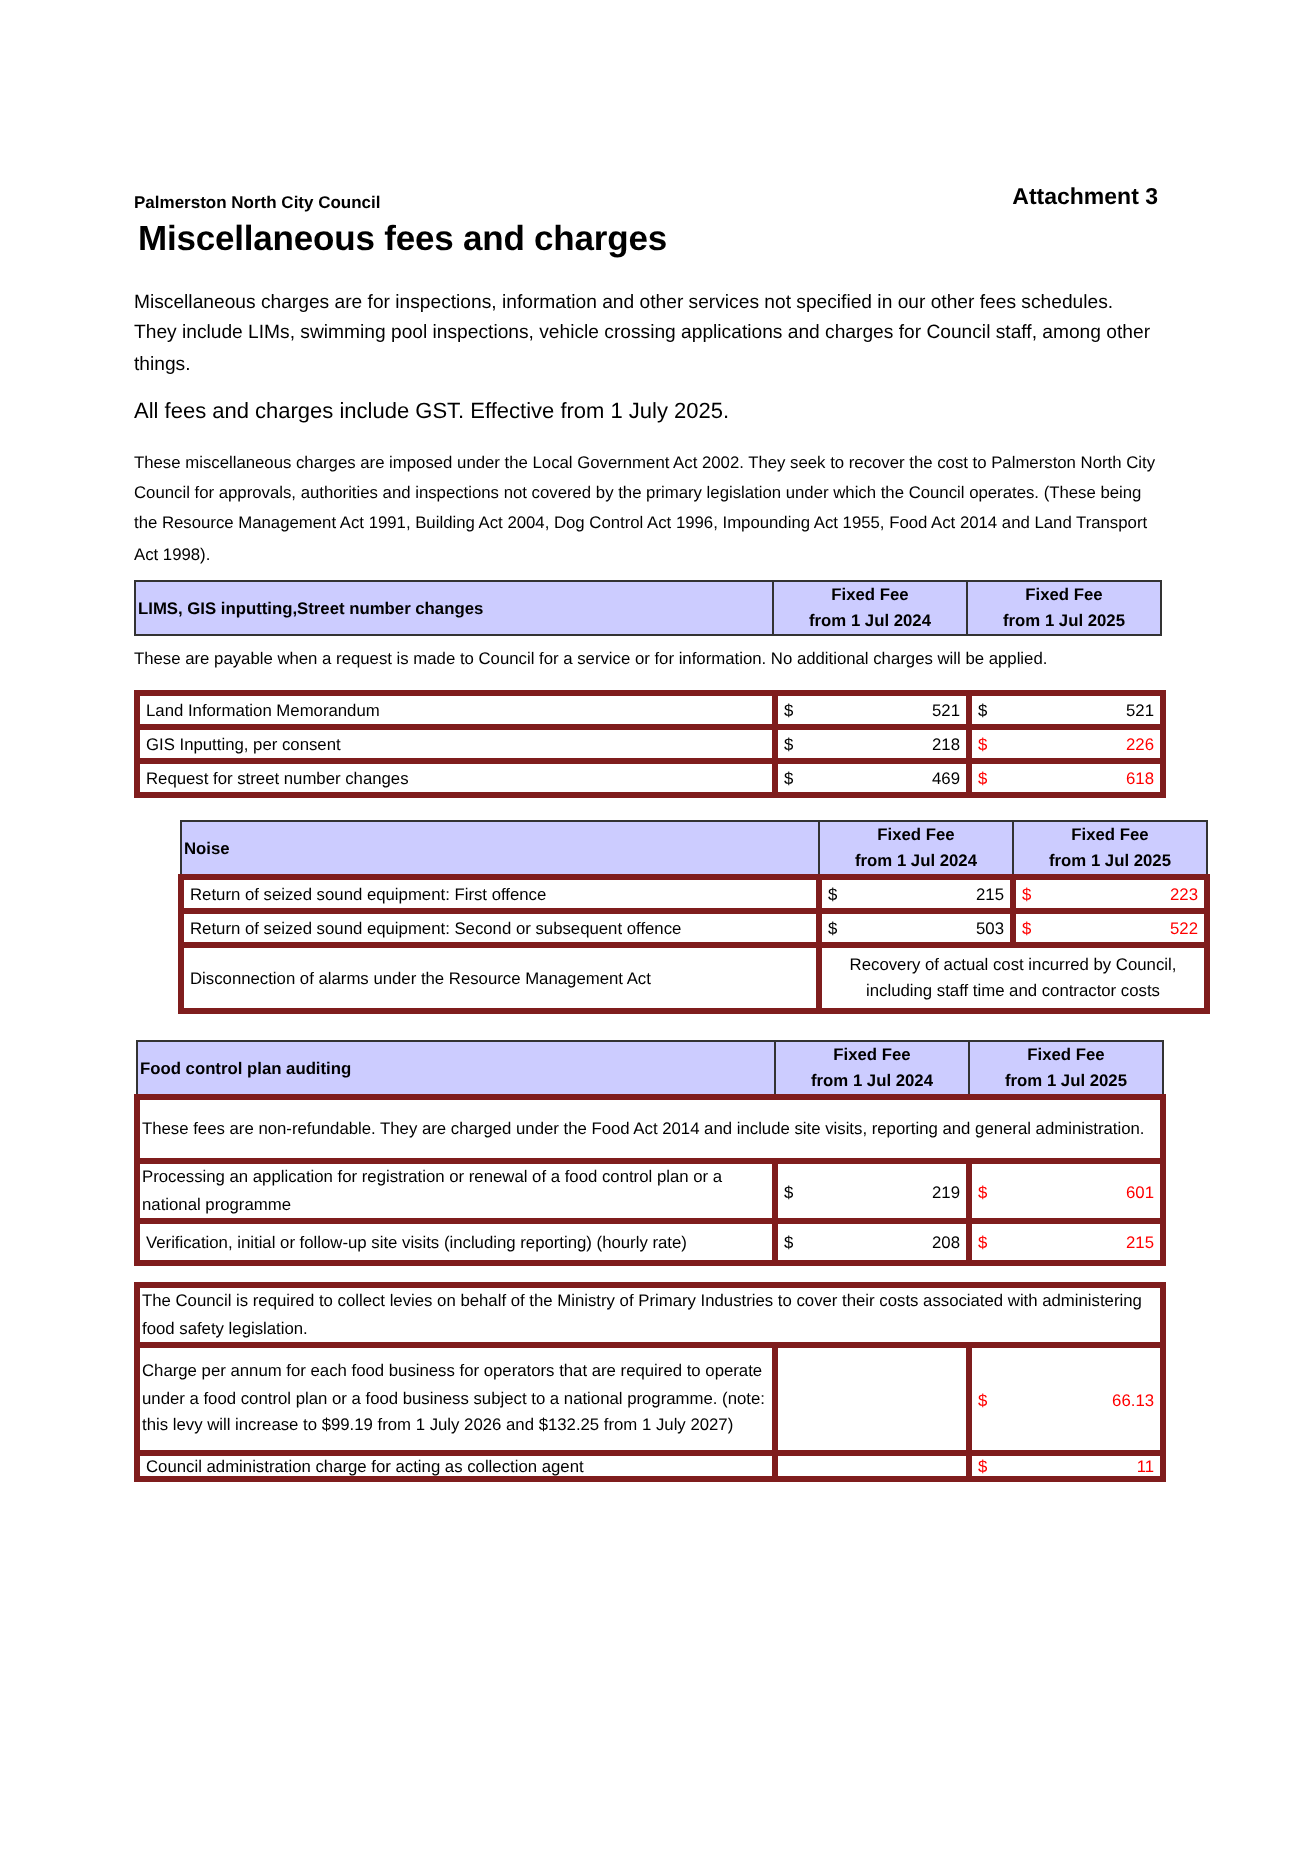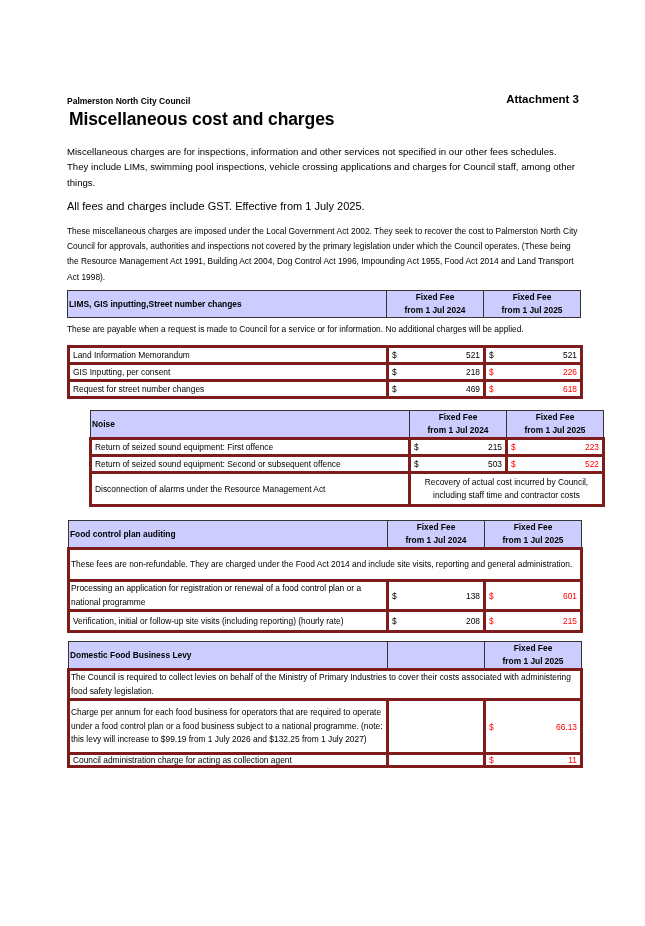--- a/index.html
+++ b/index.html
@@ -30,21 +30,21 @@
   .note { position: absolute; left: 0; font-size: 8.4px; }
   .center { text-align: center; line-height: 13.5px; }
   .wrap { line-height: 13.5px; padding-left: 1px; }
 </style>
 </head>
 <body>
 
 <div class="page">
   <div class="org">Palmerston North City Council</div>
   <div class="attach">Attachment 3</div>
-  <div class="title">Miscellaneous cost and charges</div>
+  <div class="title">Miscellaneous fees and charges</div>
   <div class="intro">Miscellaneous charges are for inspections, information and other services not specified in our other fees schedules. They include LIMs, swimming pool inspections, vehicle crossing applications and charges for Council staff, among other things.</div>
   <div class="gst">All fees and charges include GST. Effective from 1 July 2025.</div>
   <div class="acts">These miscellaneous charges are imposed under the Local Government Act 2002. They seek to recover the cost to Palmerston North City Council for approvals, authorities and inspections not covered by the primary legislation under which the Council operates. (These being the Resource Management Act 1991, Building Act 2004, Dog Control Act 1996, Impounding Act 1955, Food Act 2014 and Land Transport Act 1998).</div>
 
   <table style="top:290px;">
     <colgroup>
         <col class="c1">
         <col class="c2">
         <col class="c3">
       </colgroup>
@@ -175,21 +175,21 @@
       <th class="fee hdr"><span>Fixed Fee</span><br><span>from 1 Jul 2025</span></th>
     </tr>
     <tr style="height:32px;">
       <td colspan="3" class="wrap">These fees are non-refundable. They are charged under the Food Act 2014 and include site visits, reporting and general administration.</td>
     </tr>
     <tr style="height:27px;">
       <td class="wrap">Processing an application for registration or renewal of a food control plan or a national programme</td>
       <td>
             <div class="money">
               <span>$</span>
-              <span>138</span>
+              <span>219</span>
             </div>
           </td>
       <td>
             <div class="money red">
               <span>$</span>
               <span>601</span>
             </div>
           </td>
     </tr>
     <tr style="height:21px;margin-top:29px;">
@@ -210,25 +210,20 @@
   </tbody>
     </table>
 
   <table style="top:641px;">
     <colgroup>
         <col class="c1">
         <col class="c2">
         <col class="c3">
       </colgroup>
     <tbody>
-        <tr style="height:26px;">
-      <th class="name hdr">Domestic Food Business Levy</th>
-      <th class="fee hdr"></th>
-      <th class="fee hdr"><span>Fixed Fee</span><br><span>from 1 Jul 2025</span></th>
-    </tr>
     <tr style="height:28px;">
       <td colspan="3" class="wrap">The Council is required to collect levies on behalf of the Ministry of Primary Industries to cover their costs associated with administering food safety legislation.</td>
     </tr>
     <tr style="height:54px;">
       <td class="wrap">Charge per annum for each food business for operators that are required to operate under a food control plan or a food business subject to a national programme. (note:  this levy will increase to $99.19 from 1 July 2026 and $132.25 from 1 July 2027)</td>
       <td></td>
       <td>
             <div class="money red">
               <span>$</span>
               <span>66.13</span>

